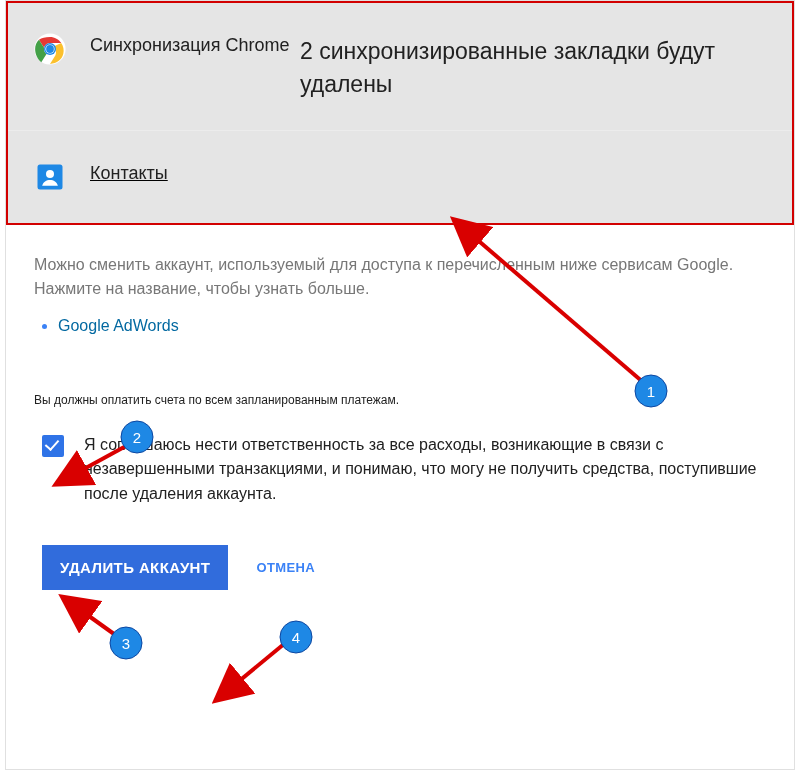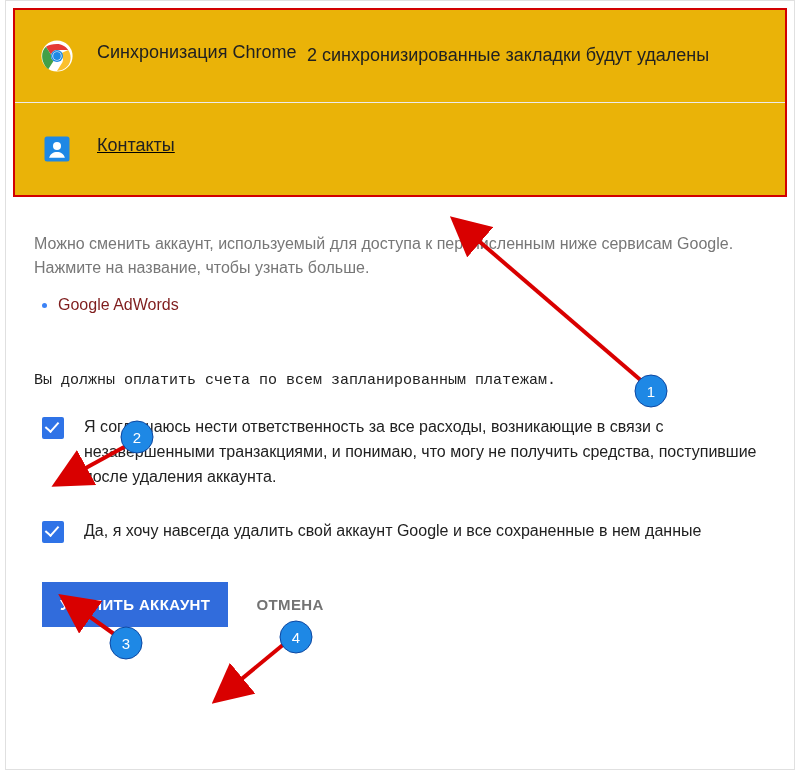--- a/index.html
+++ b/index.html
@@ -13,22 +13,21 @@
     .outer {
       border: 1px solid #e0e0e0;
       width: 790px;
       margin: 0 auto;
       min-height: 770px;
       position: relative;
       background: #fff;
     }
     .redbox {
       border: 2px solid #d20000;
-      margin: 7px;
-      background: #eab308;
+      background: #e5e5e5;
     }
     .svc-row {
       display: flex;
       align-items: flex-start;
       padding: 28px 18px 28px 24px;
       border-bottom: 1px solid #ececec;
     }
     .svc-row:last-child { border-bottom: none; text-decoration: underline; }
     .svc-icon {
       width: 36px;
@@ -40,47 +39,46 @@
       justify-content: center;
     }
     .svc-name {
       width: 210px;
       flex: 0 0 210px;
       font-size: 18px;
       color: #212121;
       padding-top: 4px;
     }
     .svc-desc {
-      font-size: 18px;
+      font-size: 23px;
       color: #212121;
       padding-top: 4px;
       line-height: 1.45;
     }
     .infotext {
       color: #777;
       font-size: 16px;
       line-height: 1.5;
       padding: 28px 28px 6px 28px;
     }
     .link-list {
       list-style: disc;
       padding-left: 52px;
       margin-top: 10px;
     }
     .link-list li { color: #3b82f6; }
     .link-list a {
-      color: #7f1d1d;
+      color: #0369a1;
       font-size: 16px;
       text-decoration: none;
     }
     .subhead {
       color: #212121;
-      font-size: 15px;
+      font-size: 12px;
       padding: 58px 28px 16px 28px;
-      font-family: Liberation Mono, monospace;
     }
     .check-row {
       display: flex;
       align-items: flex-start;
       padding: 10px 28px 10px 36px;
     }
     .chk {
       width: 22px;
       height: 22px;
       flex: 0 0 22px;
@@ -117,22 +115,22 @@
       border: none;
       font-size: 15px;
       font-weight: 700;
       letter-spacing: 0.4px;
       padding: 14px 18px;
       cursor: pointer;
     }
     .btn-flat {
       background: none;
       border: none;
-      color: #737373;
-      font-size: 15px;
+      color: #3b82f6;
+      font-size: 13px;
       font-weight: 700;
       letter-spacing: 0.4px;
       cursor: pointer;
     }
     
     .anno { position: absolute; top: 0; left: 0; pointer-events: none; }
     .bubble {
       fill: #1e88e5;
       stroke: #0d47a1;
       stroke-width: 1;
@@ -185,24 +183,20 @@
     <li><a href="#">Google AdWords</a></li>
   </ul>
 
   <div class="subhead">Вы должны оплатить счета по всем запланированным платежам.</div>
 
   <div class="check-row">
     <div class="chk"></div>
     <div class="chk-label">Я соглашаюсь нести ответственность за все расходы, возникающие в связи с незавершенными транзакциями, и понимаю, что могу не получить средства, поступившие после удаления аккаунта.</div>
   </div>
 
-  <div class="check-row" style="margin-top:10px">
-    <div class="chk"></div>
-    <div class="chk-label">Да, я хочу навсегда удалить свой аккаунт Google и все сохраненные в нем данные</div>
-  </div>
 
   <div class="btn-row">
     <button class="btn-primary">УДАЛИТЬ АККАУНТ</button>
     <button class="btn-flat">ОТМЕНА</button>
   </div>
 
   <svg class="anno" width="790" height="770">
     <defs>
       <marker id="ah" markerWidth="10" markerHeight="10" refX="7" refY="5" orient="auto">
         <path d="M0,0 L10,5 L0,10 z" fill="#d90000"></path>

